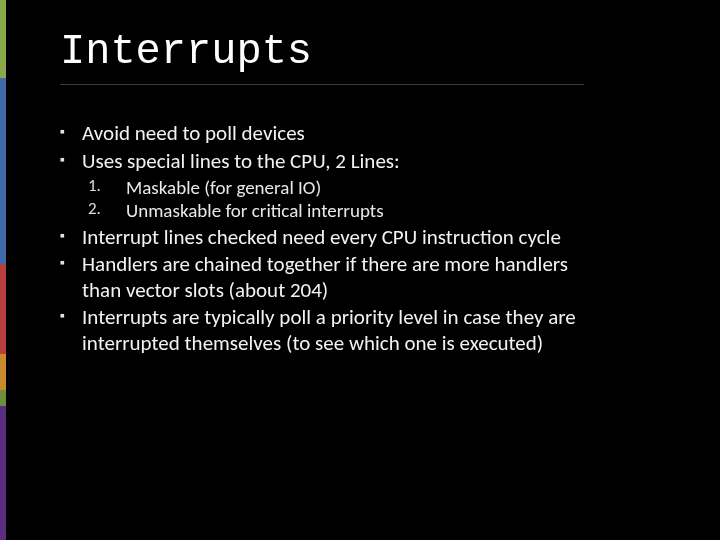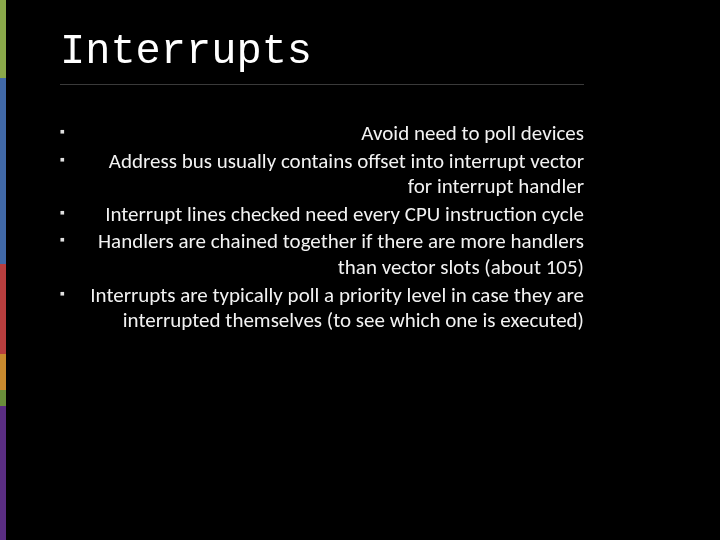--- a/index.html
+++ b/index.html
@@ -50,21 +50,20 @@
     list-style: none;
     padding-left: 22px;
   }
   ul.main > li {
     position: relative;
     font-size: 21px;
     line-height: 1.22;
     margin-bottom: 2px;
     font-weight: 400;
     color: #f2f2f2;
-    text-align: right;
   }
   ul.main > li::before {
     content: "▪";
     position: absolute;
     left: -22px;
     top: 2px;
     font-size: 14px;
     color: #e0e0e0;
   }
   ol.sub {
@@ -99,18 +98,30 @@
   <div class="seg e"></div>
   <div class="seg f"></div>
 </div>
 
 <div class="slide">
   <div class="title">Interrupts</div>
   <div class="rule"></div>
 
   <ul class="main">
     <li>Avoid need to poll devices</li>
-    <li>Address bus usually contains offset into interrupt vector for interrupt handler</li>
+    <li>
+      <span>Uses special lines to the CPU, 2 Lines:</span>
+      <ol class="sub">
+        <li>
+          <span class="num">1.</span>
+          <span>Maskable (for general IO)</span>
+        </li>
+        <li>
+          <span class="num">2.</span>
+          <span>Unmaskable for critical interrupts</span>
+        </li>
+      </ol>
+    </li>
     <li>Interrupt lines checked need every CPU instruction cycle</li>
-    <li>Handlers are chained together if there are more handlers than vector slots (about 105)</li>
+    <li>Handlers are chained together if there are more handlers than vector slots (about 204)</li>
     <li>Interrupts are typically poll a priority level in case they are interrupted themselves (to see which one is executed)</li>
   </ul>
 </div>
 
 </body></html>

